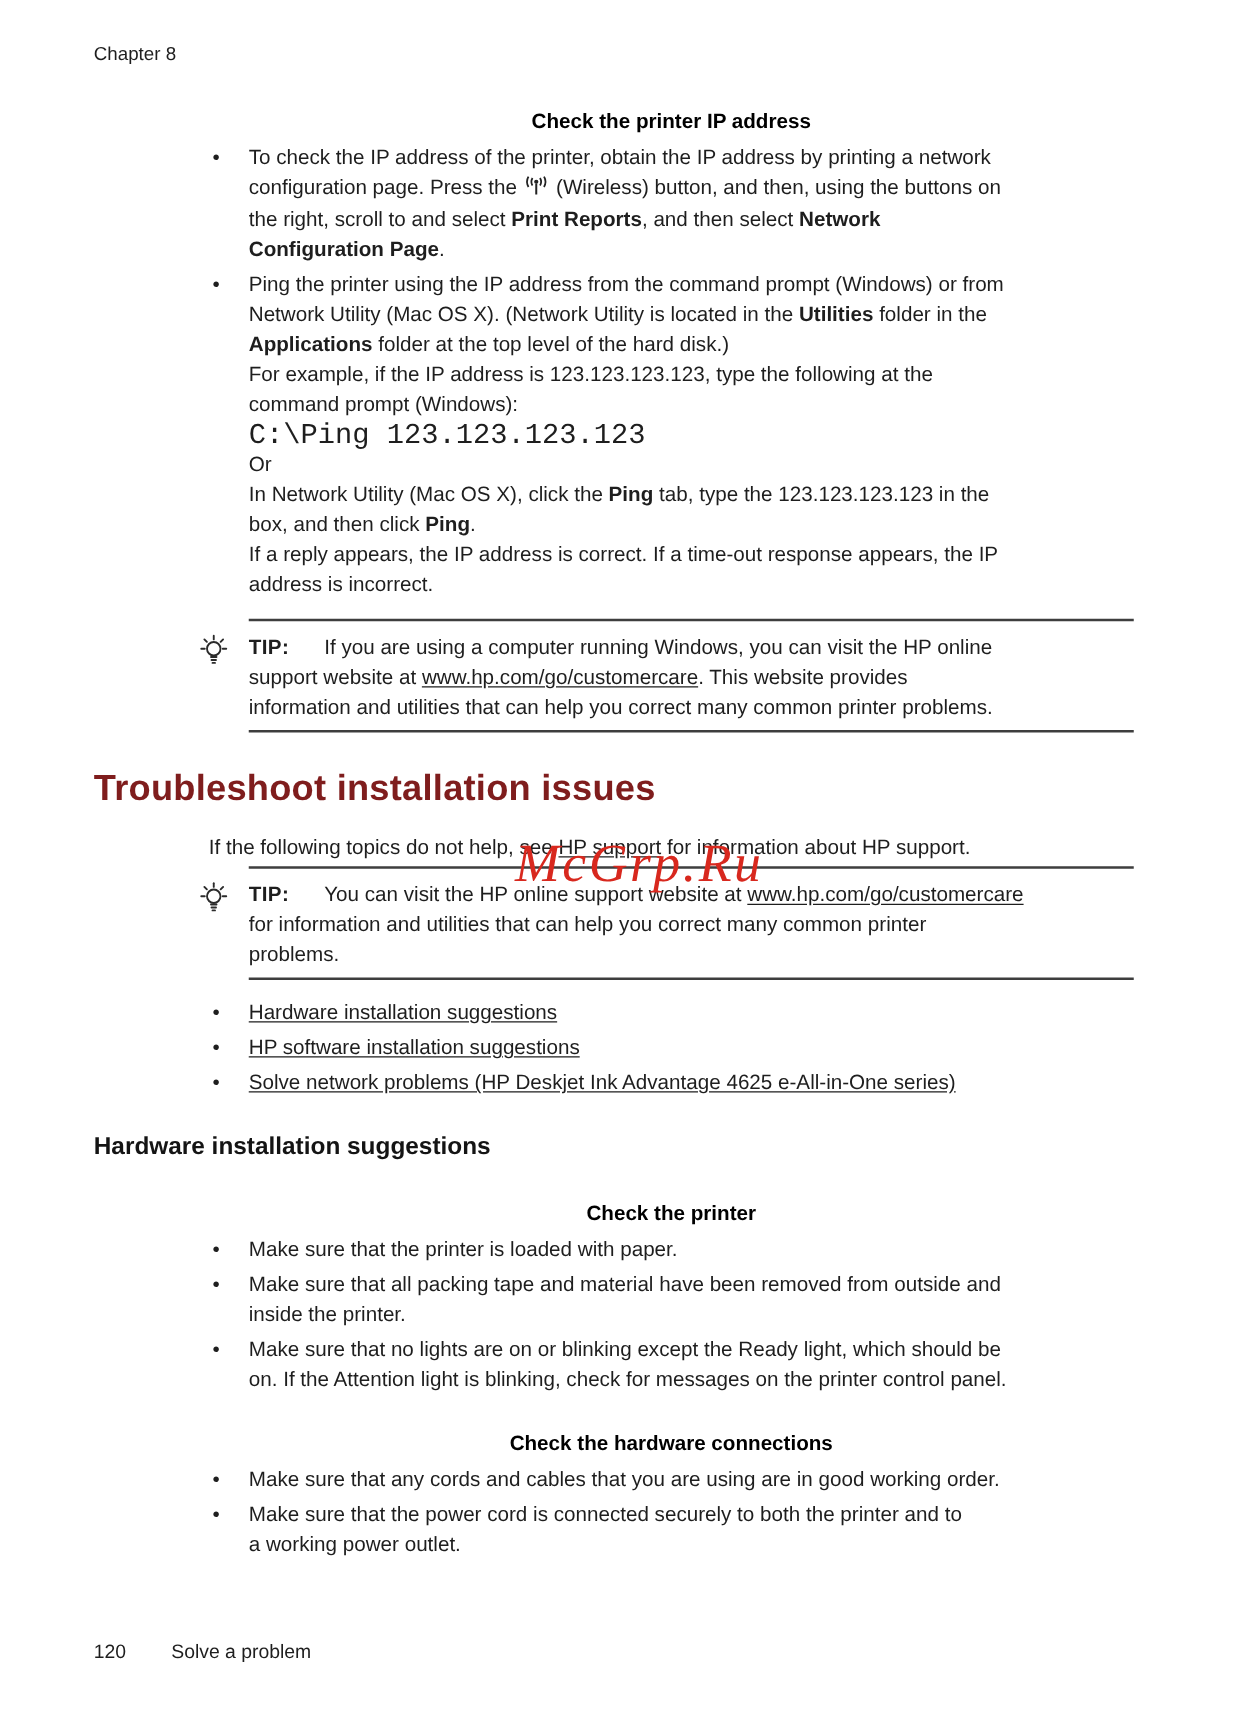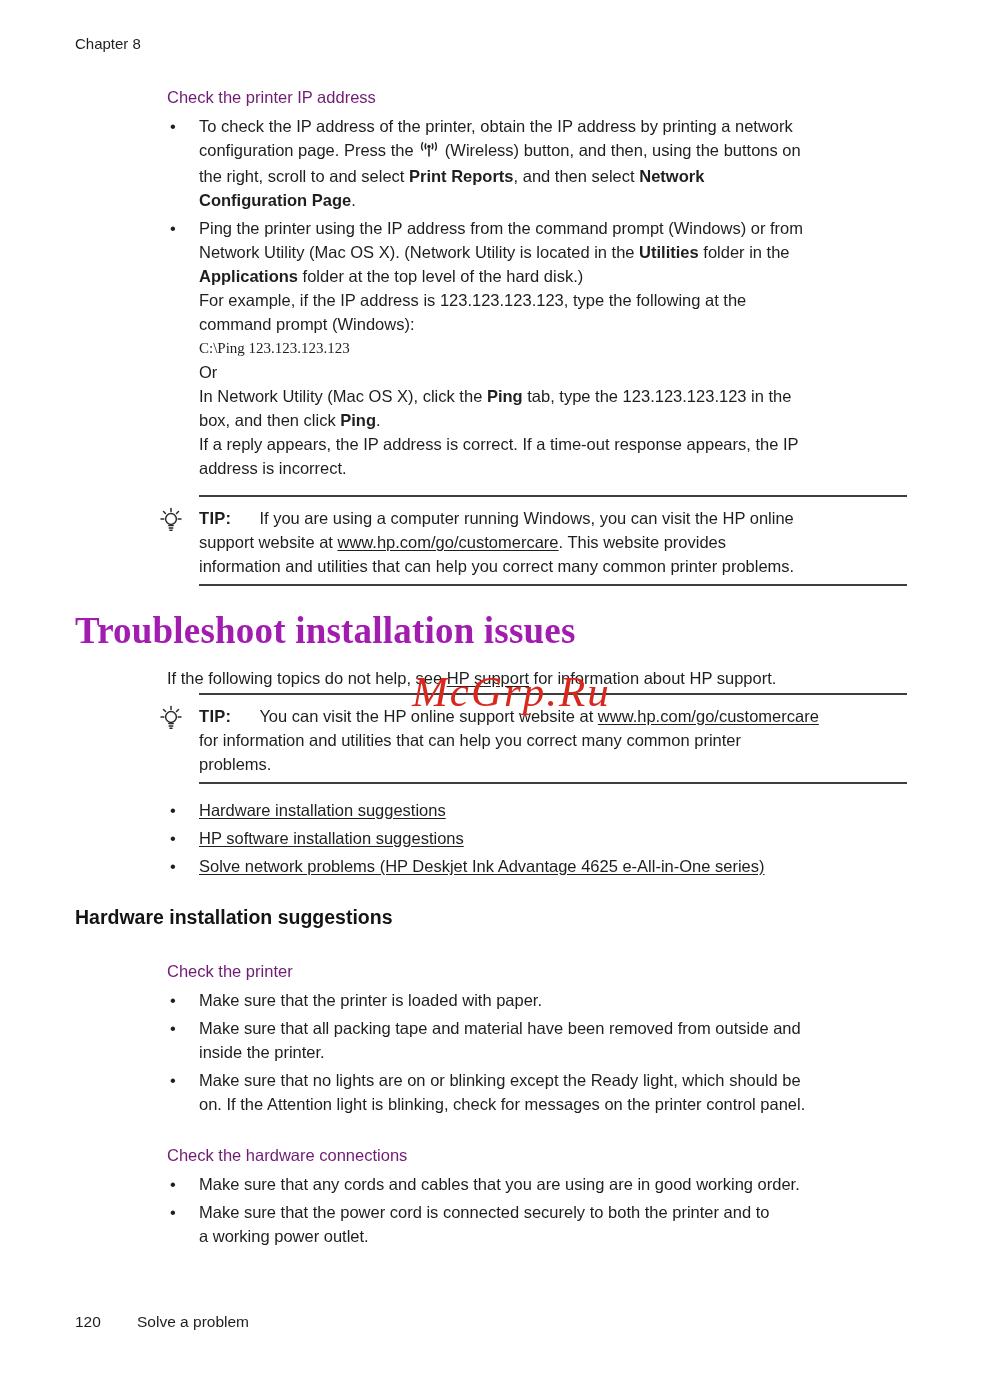--- a/index.html
+++ b/index.html
@@ -10,28 +10,28 @@
     padding-top:34px;
     background:#ffffff;
     font-family:"Liberation Sans", sans-serif;
     color:#1e1e1e;
     overflow:hidden;
   }
   .chapter { margin-left:75px; font-size:15px; line-height:20px; }
 
   .indent1 { margin-left:167px; width:740px; }
 
-  h1 { margin:26px 0 0 75px; font-size:37px; line-height:38px; font-weight:bold; color:#a21caf; letter-spacing:0.2px;font-family:Liberation Serif, serif; }
+  h1 { margin:26px 0 0 75px; font-size:29px; line-height:38px; font-weight:bold; color:#7f1d1d; letter-spacing:0.2px; }
   h2 { margin:26px 0 0 75px; font-size:19.5px; line-height:26px; font-weight:bold; color:#141414; }
-  h3 { margin:32px 0 6px 0; font-size:16.5px; line-height:22px; font-weight:normal; color:#701a75; }
+  h3 { margin:32px 0 6px 0; font-size:16.5px; line-height:22px; font-weight:bold; color:#000000;text-align:center; }
   h3.tight { margin-top:30px; }
   h3.tight2 { margin-top:28px; }
 
   .para { margin:0; font-size:16.5px; line-height:24px; white-space:pre-line; }
-  .code { font-family:Liberation Serif, serif; font-size:15px; }
+  .code { font-family:Liberation Mono, monospace; font-size:23px; }
 
   ul.bullets { list-style:none; margin:0; padding:0; }
   ul.bullets li { position:relative; padding-left:32px; margin-top:4px; }
   ul.bullets li::before { content:"\2022"; position:absolute; left:3px; top:0; font-size:16.5px; line-height:24px; color:#1e1e1e; }
   ul.first { margin-top:0; }
 
   .link { text-decoration:underline; text-underline-offset:2px; cursor:pointer;text-align:center; }
 
   .tipbox { position:relative; margin-top:15px; }
   .tipbox.second { margin-top:3px; }

